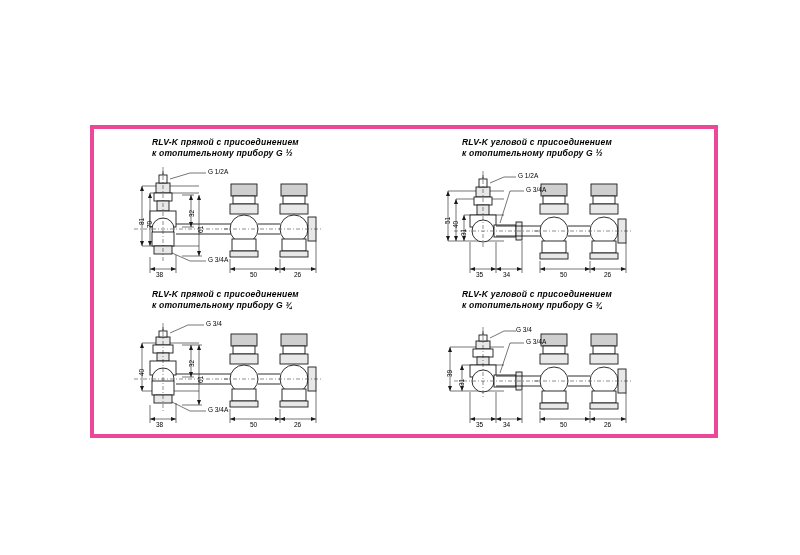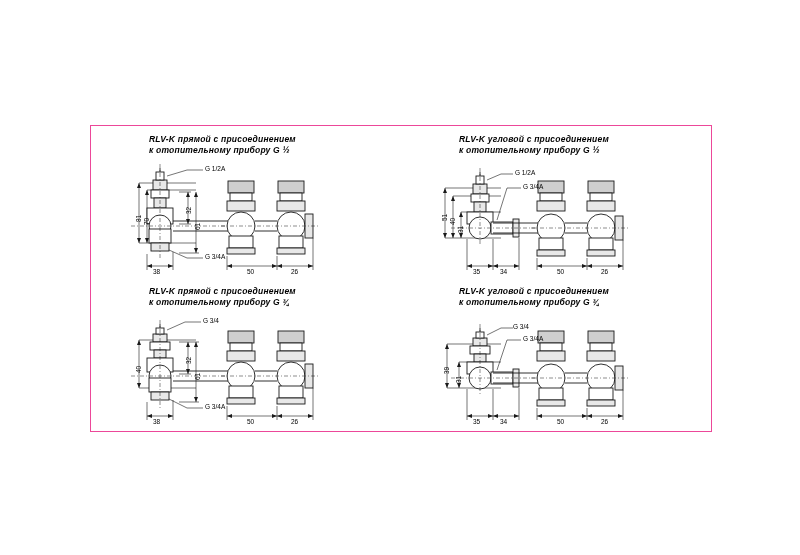--- a/index.html
+++ b/index.html
@@ -1,18 +1,18 @@
 <!DOCTYPE html>
 <html><head>
 <meta charset="utf-8">
 <style>
   html,body{margin:0;padding:0;background:#ffffff;}
   body{width:800px;height:555px;font-family:"Liberation Sans",sans-serif;color:#000;}
   #sheet{position:relative;width:800px;height:555px;}
-  .frame{position:absolute;left:90px;top:125px;width:620px;height:305px;border:1px solid #ec4899;background:#fff;}
+  .frame{position:absolute;left:90px;top:125px;width:620px;height:305px;border:4px solid #ec4899;background:#fff;}
   .quad{position:absolute;width:310px;height:152px;}
   .q1{left:0;top:0;}
   .q2{left:310px;top:0;}
   .q3{left:0;top:152px;}
   .q4{left:310px;top:152px;}
   .title{position:absolute;left:58px;top:8px;font-size:8.5px;font-weight:bold;font-style:italic;line-height:11px;letter-spacing:.2px;white-space:nowrap;}
   .drawing{position:absolute;left:0;top:0;width:310px;height:152px;}
   .lbl{position:absolute;font-size:6.5px;font-family:"Liberation Sans",sans-serif;color:#000;white-space:nowrap;}
   .vlbl{position:absolute;font-size:6.5px;color:#000;white-space:nowrap;transform-origin:left top;transform:rotate(-90deg);}
   svg{display:block;}

